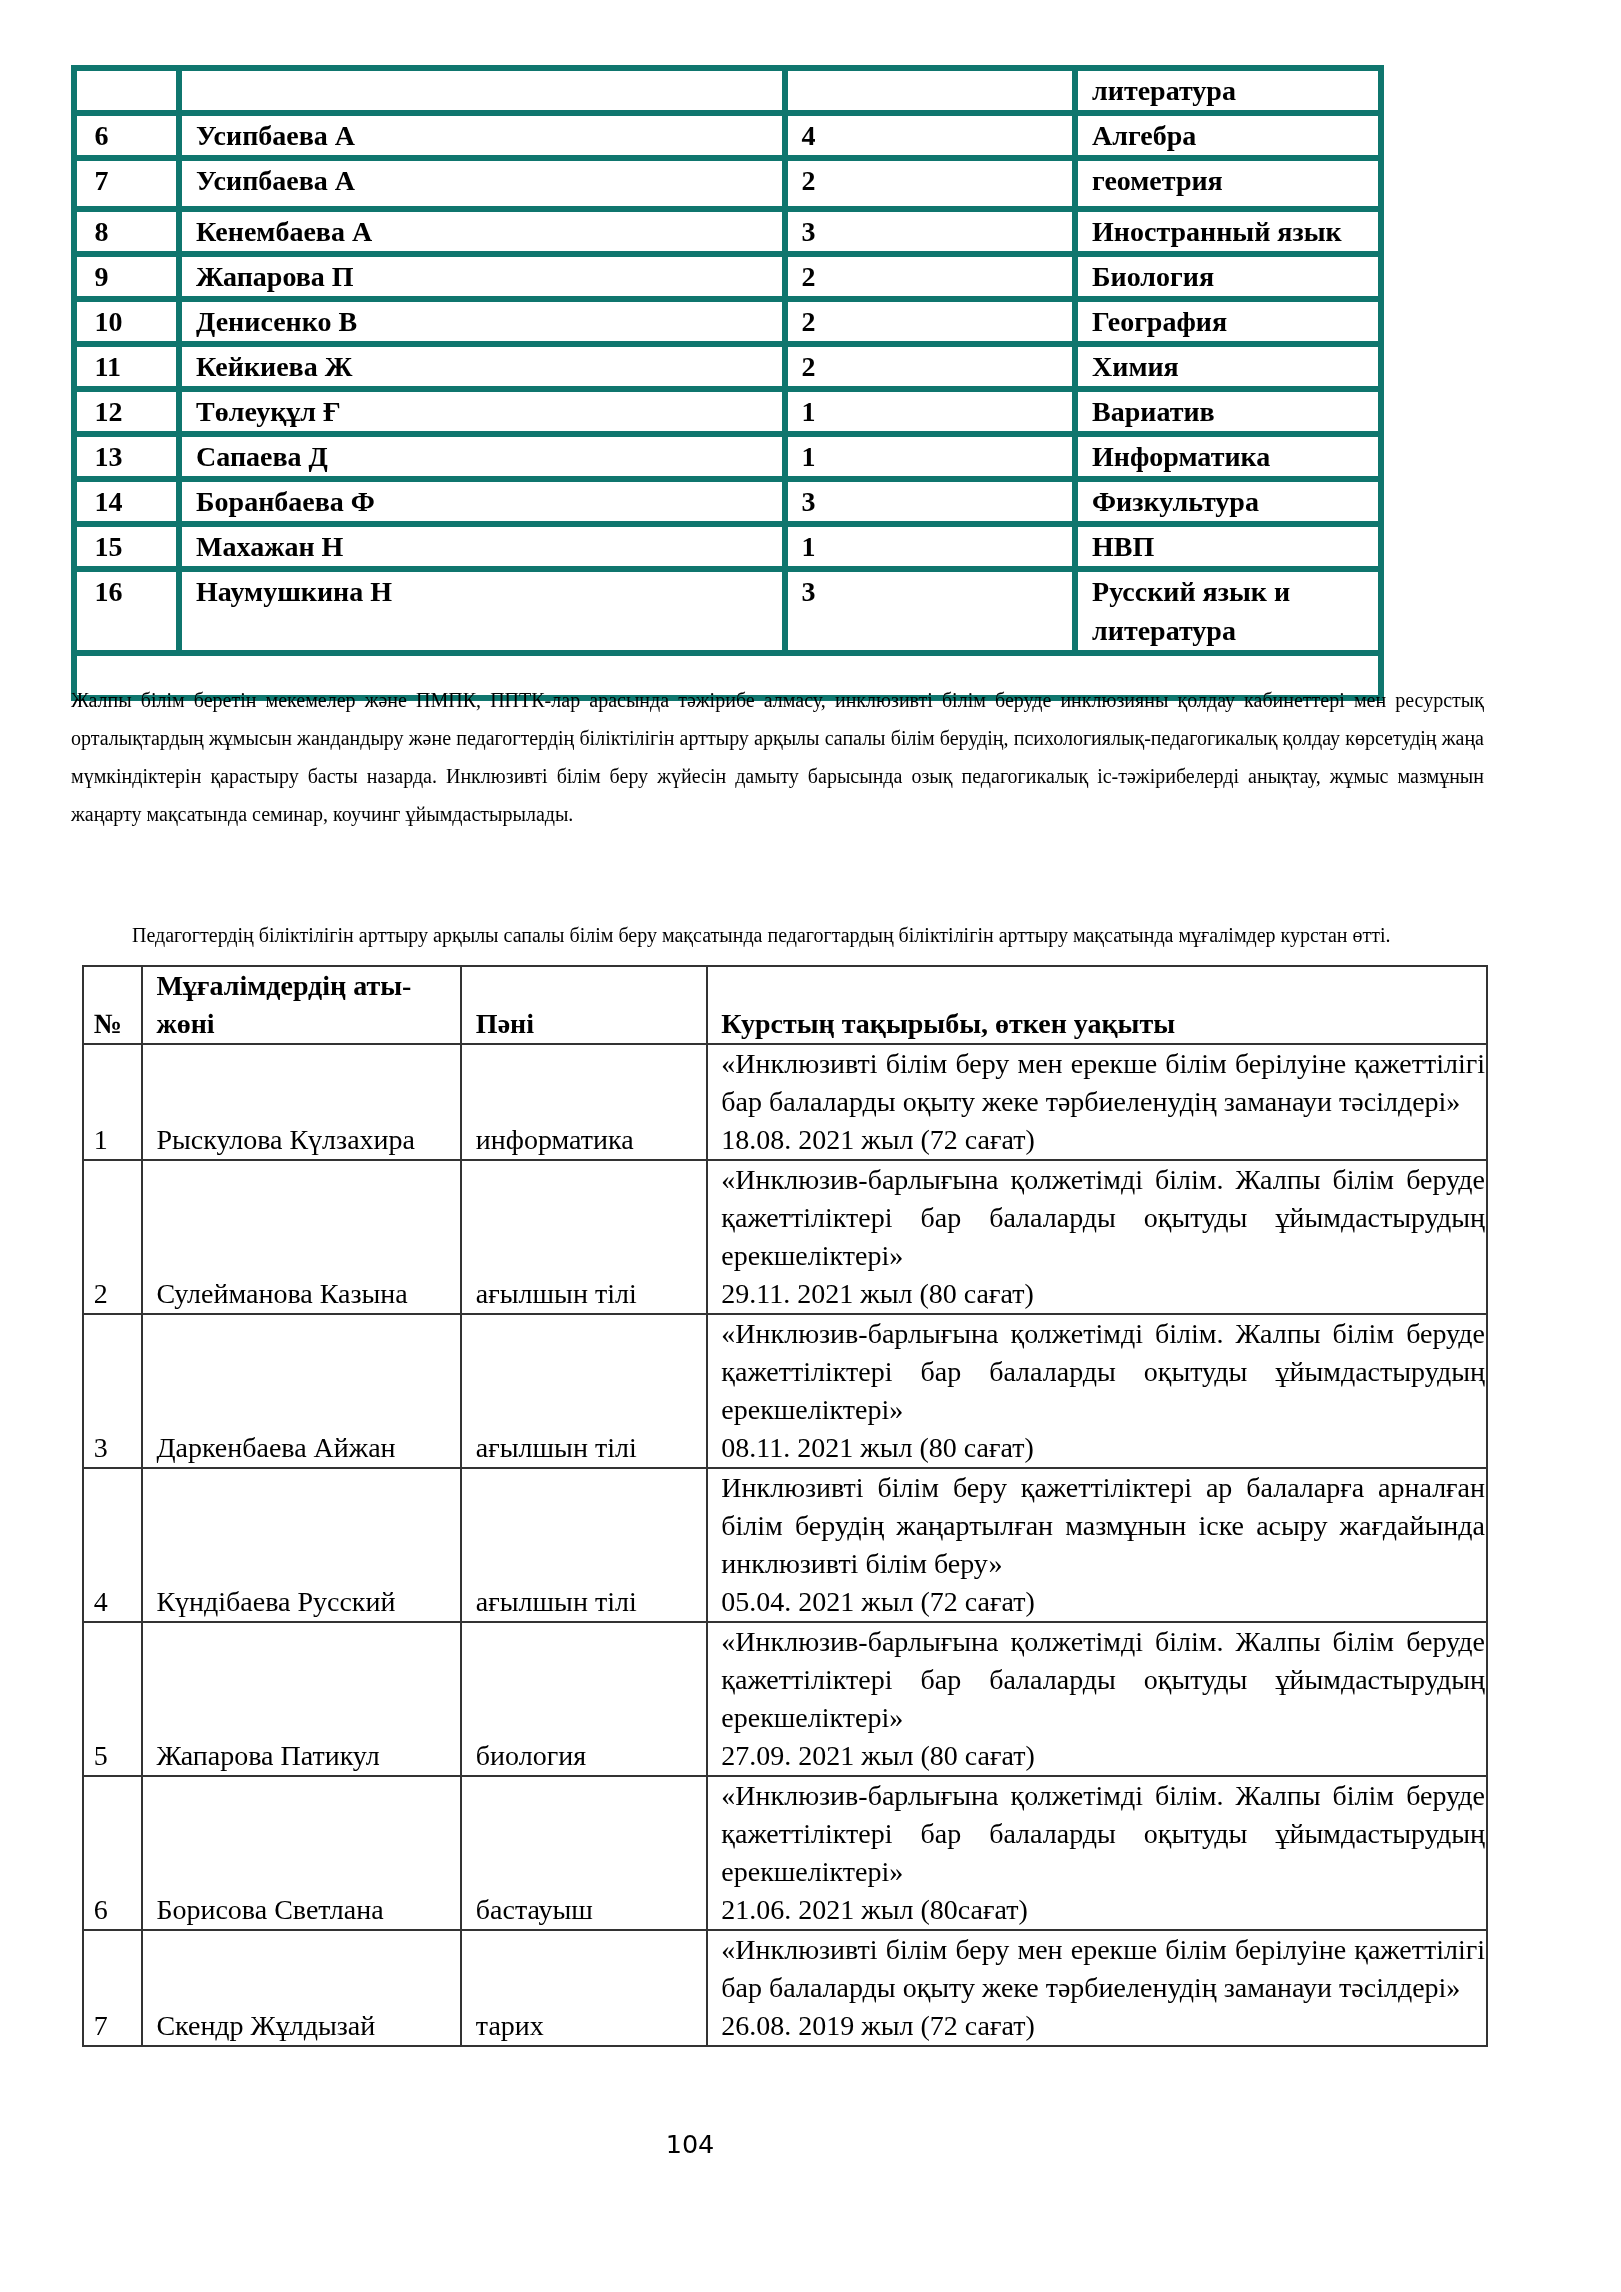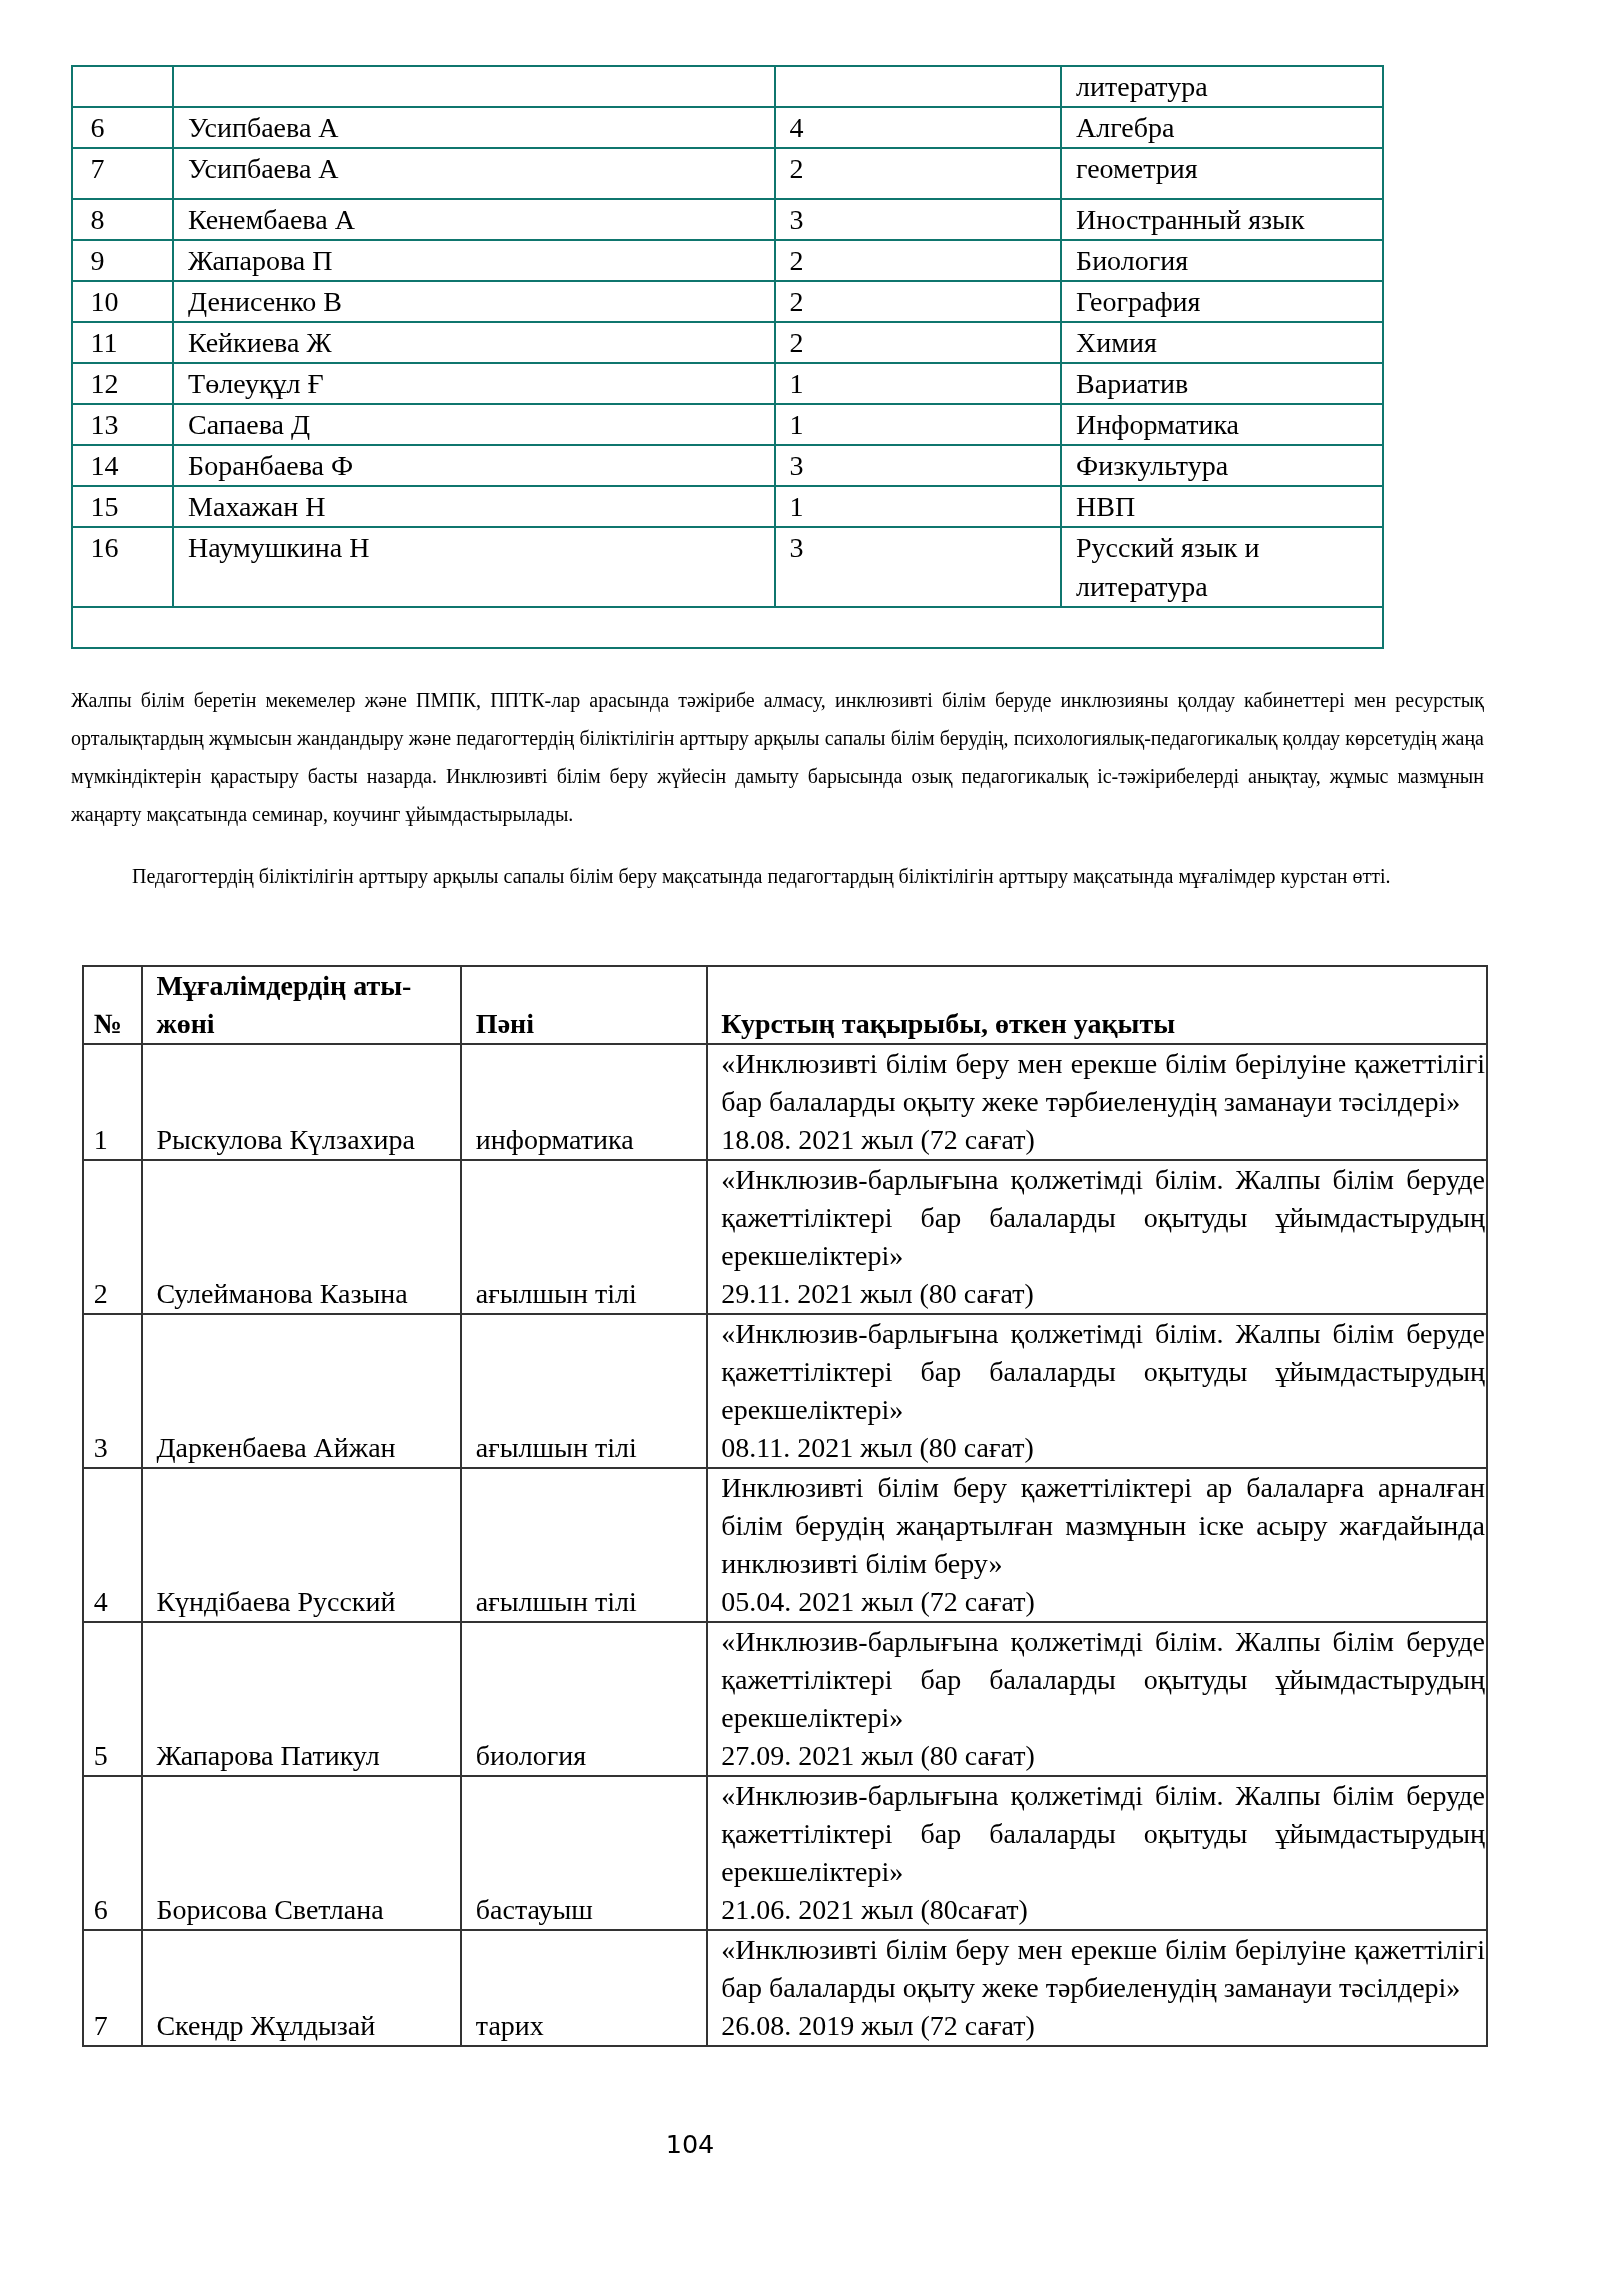--- a/index.html
+++ b/index.html
@@ -1,25 +1,25 @@
 <!DOCTYPE html>
 <html><head>
   <meta charset="utf-8">
   <style>
     html, body { margin: 0; padding: 0; background: #ffffff; }
     body { width: 1621px; height: 2293px; position: relative; font-family: "Liberation Serif", serif; color: #000; }
     .t1 { position: absolute; left: 71px; top: 65px; width: 1313px; border-collapse: collapse; font-size: 28px; line-height: 39px; }
-    .t1 td { border: 2px solid #0f766e; padding: 0 7.8px 0 13.7px; vertical-align: top; }
+    .t1 td { border: 6px solid #0f766e; padding: 0 7.8px 0 13.7px; vertical-align: top; font-weight: bold; }
     .t1 td.c0 { width: 74px; padding-left: 17.6px; }
     .t1 td.c1 { width: 578px; }
     .t1 td.c2 { width: 263px; }
     .t1 tr.empty td { height: 39px; }
     .para { position: absolute; left: 71px; width: 1413px; font-size: 20px; line-height: 38px; text-align: justify; }
     .p1 { top: 661px; }
-    .p2 { top: 837px; text-indent: 61px; }
+    .p2 { top: 896px; text-indent: 61px; }
     .t2 { position: absolute; left: 82px; top: 965px; width: 1406px; border-collapse: collapse; font-size: 28px; line-height: 38px; }
     .t2 td, .t2 th { border: 2px solid #333; padding: 0 9.8px 0 13.7px; vertical-align: bottom; text-align: left; }
     .t2 th { font-weight: bold; }
     .t2 .n { width: 43px; padding-left: 9.8px; padding-right: 3.9px; }
     .t2 .nm { width: 294px; border-radius: 7px; }
     .t2 .sb { width: 220px; }
     .t2 td.course { text-align: justify; padding-right: 1px; }
     .course .ctitle { display: block; }
     .course .cdate { display: block; }
     .pagenum { position: absolute; top: 2129px; left: 0; width: 1380px; text-align: center; font-family: "DejaVu Sans", sans-serif; font-size: 25.5px; }

